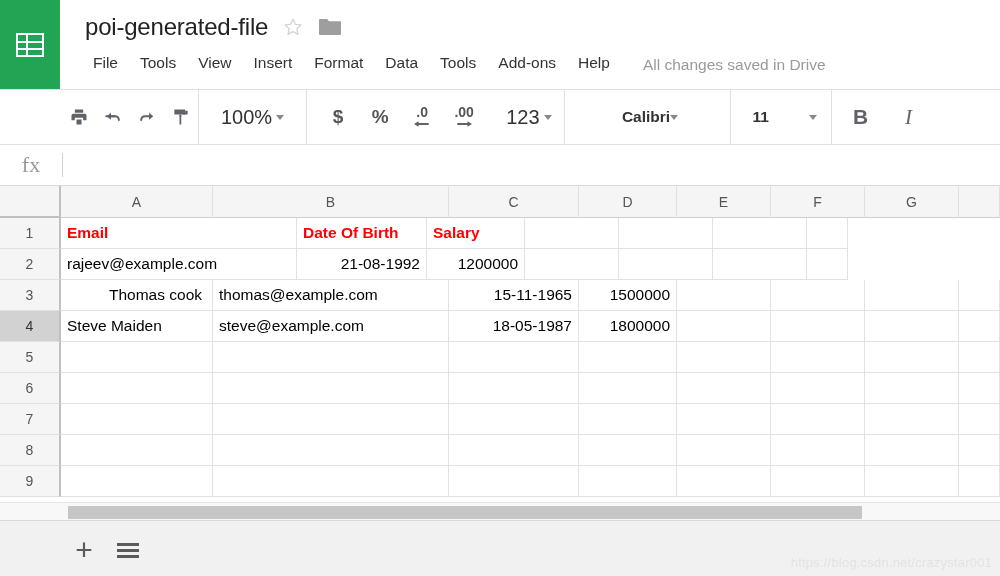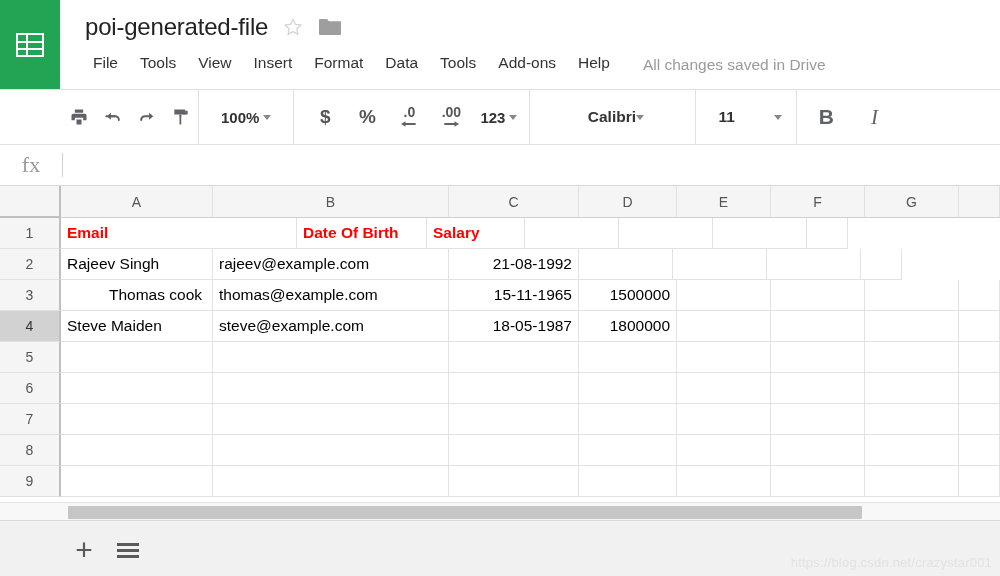--- a/index.html
+++ b/index.html
@@ -94,21 +94,21 @@
   }
   .tb-text {
     font-size: 16px; font-weight: bold; color: #555555;
     font-family: "Liberation Sans", sans-serif;
   }
   .tb-dd {
     display: flex; align-items: center; gap: 4px;
     padding: 0 10px; cursor: pointer;
   }
   .tb-dd-label {
-    font-size: 15px; color: #333333; font-weight: bold;
+    font-size: 20px; color: #333333; font-weight: normal;
   }
   .caret {
     width: 0; height: 0;
     border-left: 4.5px solid transparent;
     border-right: 4.5px solid transparent;
     border-top: 5px solid #888888;
   }
   .font-box {
     width: 165px; display: flex; align-items: center;
     justify-content: center; padding: 0 16px 0 22px; cursor: pointer;
@@ -339,21 +339,21 @@
           <path fill="#5f6368" d="M1 5l4.5-2.8v5.6z"></path>
         </svg>
       </div>
       <div class="tb-btn" style="margin-left:8px;flex-direction:column;gap:0;">
         <span class="tb-text" style="font-size:14px;line-height:13px;">.00</span>
         <svg width="18" height="9" viewBox="0 0 18 9">
           <path fill="none" stroke="#5f6368" stroke-width="1.8" stroke-linecap="round" d="M3 5h11"></path>
           <path fill="#5f6368" d="M17 5l-4.5-2.8v5.6z"></path>
         </svg>
       </div>
-      <div class="tb-dd" style="margin-left:4px;padding:0 12px 0 8px;">
+      <div class="tb-dd" style="margin-left:17px;padding:0 12px 0 8px;">
         <span class="tb-dd-label">123</span>
         <span class="caret"></span>
       </div>
     </div>
 
     <div class="tb-sep"></div>
 
     <div class="font-box">
       <span class="fval">Calibri</span>
       <span class="caret"></span>
@@ -402,23 +402,23 @@
           <div class="cell hdr" style="width: 236px;">Email</div>
           <div class="cell hdr" style="width: 130px;">Date Of Birth</div>
           <div class="cell hdr" style="width: 98px;">Salary</div>
           <div class="cell hdr" style="width: 94px;"></div>
           <div class="cell hdr" style="width: 94px;"></div>
           <div class="cell hdr" style="width: 94px;"></div>
           <div class="cell hdr" style="width: 41px;"></div>
         </div>
         <div class="grid-row">
           <div class="row-head">2</div>
-          <div class="cell" style="width: 152px;">Rajeev Singh</div>
           <div class="cell" style="width: 236px;">rajeev@example.com</div>
           <div class="cell right" style="width: 130px;">21-08-1992</div>
+          <div class="cell right" style="width: 98px;">1200000</div>
           <div class="cell" style="width: 94px;"></div>
           <div class="cell" style="width: 94px;"></div>
           <div class="cell" style="width: 94px;"></div>
           <div class="cell" style="width: 41px;"></div>
         </div>
         <div class="grid-row">
           <div class="row-head">3</div>
           <div class="cell" style="width: 152px; padding-left: 48px;">Thomas cook</div>
           <div class="cell" style="width: 236px;">thomas@example.com</div>
           <div class="cell right" style="width: 130px;">15-11-1965</div>

